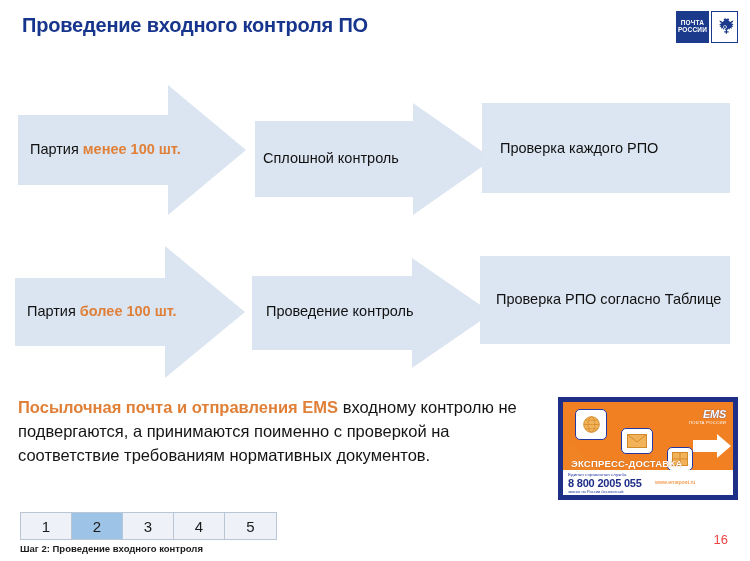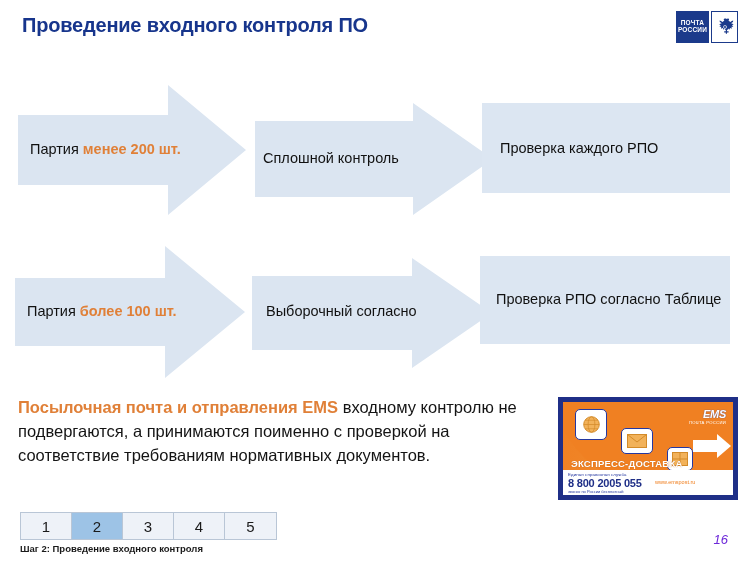--- a/index.html
+++ b/index.html
@@ -308,22 +308,21 @@
     font-size: 9.5px;
     font-weight: bold;
     color: #1a1a1a;
   }
 
   #slide-number {
     position: absolute;
     right: 22px;
     top: 532px;
     font-size: 13px;
-    color: #6d28d9;
-    font-style: italic;
+    color: #ef4444;
   }
 </style>
 </head>
 <body>
 
 <div id="slide-header">
   <div id="page-title">Проведение входного контроля ПО</div>
   <div id="title-rule"></div>
 
   <div id="brand-logo">
@@ -339,41 +338,41 @@
           <circle cx="10" cy="11" r="1.1"></circle>
         </g>
       </svg>
     </div>
   </div>
 </div>
 
 <div class="flow-row" id="flow-row-1">
 
   <div class="flow-arrow" id="arrow-r1-c1">
-    <div class="flow-label"><span>Партия </span><span class="accent">менее 200 шт.</span></div>
+    <div class="flow-label"><span>Партия </span><span class="accent">менее 100 шт.</span></div>
   </div>
 
   <div class="flow-arrow" id="arrow-r1-c2">
     <div class="flow-label">Сплошной контроль</div>
   </div>
 
   <div class="flow-box" id="box-r1-c3">
     <div class="flow-label">Проверка каждого РПО</div>
   </div>
 
 </div>
 
 <div class="flow-row" id="flow-row-2">
 
   <div class="flow-arrow" id="arrow-r2-c1">
     <div class="flow-label"><span>Партия </span><span class="accent">более 100 шт.</span></div>
   </div>
 
   <div class="flow-arrow" id="arrow-r2-c2">
-    <div class="flow-label">Выборочный согласно</div>
+    <div class="flow-label">Проведение контроль</div>
   </div>
 
   <div class="flow-box" id="box-r2-c3">
     <div class="flow-label">Проверка РПО согласно Таблице</div>
   </div>
 
 </div>
 
 <div id="note-paragraph"><span class="accent">Посылочная почта и отправления EMS</span><span> входному контролю не подвергаются, а принимаются поименно с проверкой на соответствие требованиям нормативных документов.</span></div>
 

